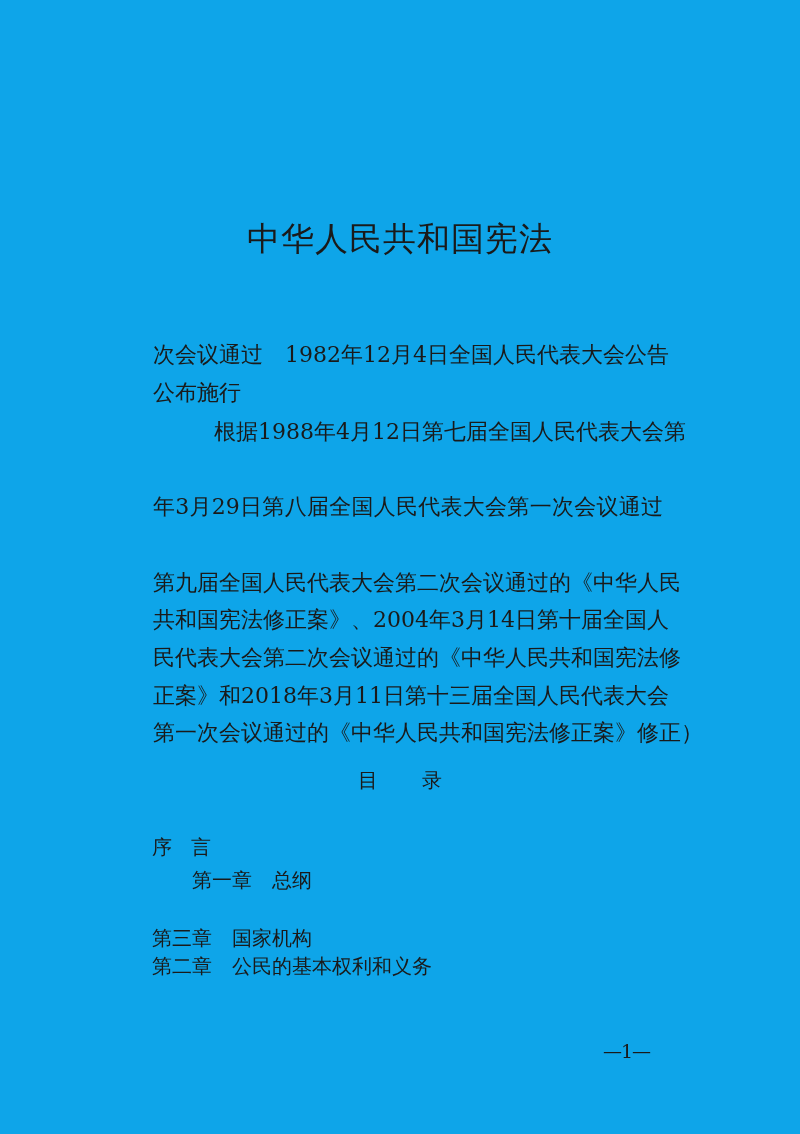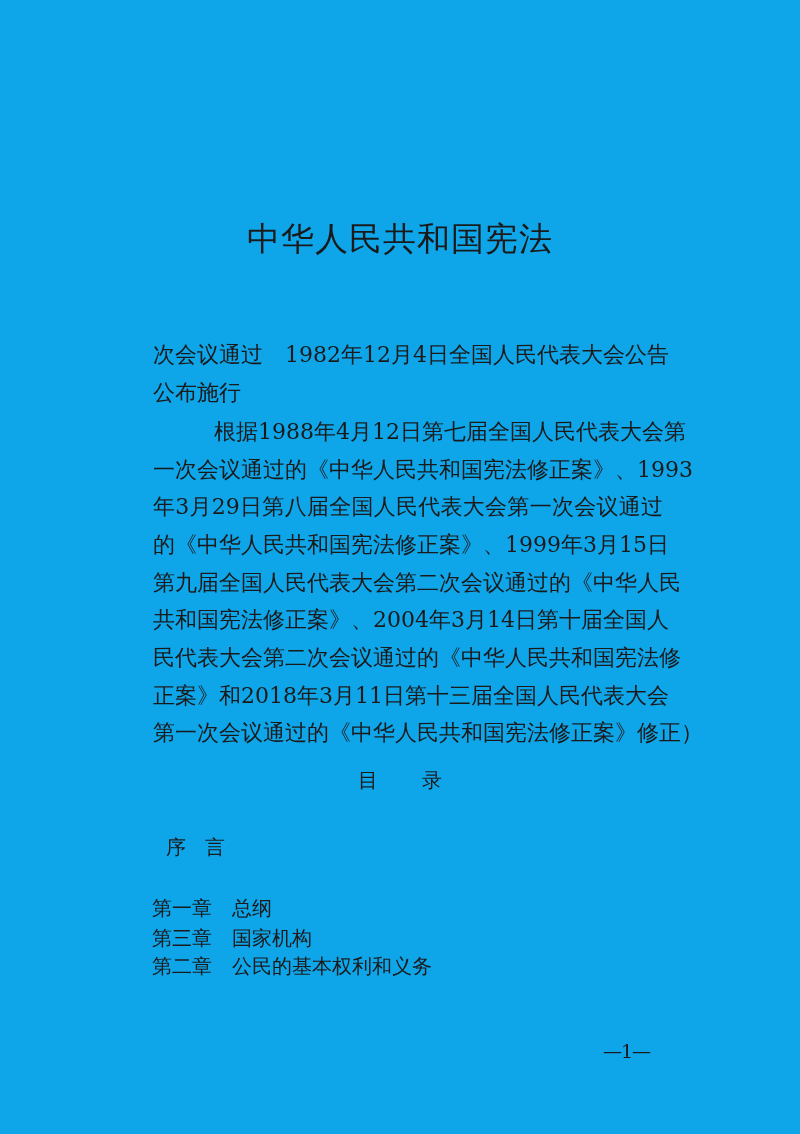--- a/index.html
+++ b/index.html
@@ -10,49 +10,47 @@
            font-size: 33px; letter-spacing: 1px; font-weight: normal; }
   .line { position: absolute; left: 153px; width: 510px; font-size: 22px; white-space: nowrap;
           text-align: justify; text-align-last: justify; letter-spacing: 0px; line-height: 30px; }
   .line.last { text-align-last: left; }
   .toc-title { position: absolute; top: 767px; left: 0; width: 800px; text-align: center;
                font-size: 20px; word-spacing: 0; }
   .toc-title span { display: inline-block; }
   .toc-title .gap { width: 44px; }
   .toc-item { position: absolute; left: 152px; font-size: 20px; white-space: nowrap; line-height: 28px; }
   .toc-item .chap { display: inline-block; width: 80px; }
-  .toc-item .chap.spread { letter-spacing: 19px; margin-left: 14px; }
+  .toc-item .chap.spread { letter-spacing: 19px; }
   .page-num { position: absolute; top: 1040px; left: 603px; font-size: 19px; letter-spacing: -1px; }
 </style>
 </head>
 <body>
 
 <div class="page">
   <div class="title">中华人民共和国宪法</div>
 
   <div class="line" style="top:340px;">次会议通过　1982年12月4日全国人民代表大会公告</div>
   <div class="line last" style="top:378px;">公布施行</div>
   <div class="line" style="top:417px; left:192px; width:463px;">　根据1988年4月12日第七届全国人民代表大会第</div>
-  <div class="line" style="top:455px;">一次会议通过的《中华人民共和国宪法修正案》、1993</div>
   <div class="line" style="top:492px;">年3月29日第八届全国人民代表大会第一次会议通过</div>
-  <div class="line" style="top:530px;">的《中华人民共和国宪法修正案》、1999年3月15日</div>
   <div class="line" style="top:568px;">第九届全国人民代表大会第二次会议通过的《中华人民</div>
   <div class="line" style="top:605px;">共和国宪法修正案》、2004年3月14日第十届全国人</div>
   <div class="line" style="top:643px;">民代表大会第二次会议通过的《中华人民共和国宪法修</div>
   <div class="line" style="top:681px;">正案》和2018年3月11日第十三届全国人民代表大会</div>
   <div class="line" style="top:718px;">第一次会议通过的《中华人民共和国宪法修正案》修正）</div>
 
   <div class="toc-title">
     <span>目</span><span class="gap"></span><span>录</span>
   </div>
 
   <div class="toc-item" style="top:833px;">
     <span class="chap spread">序言</span>
   </div>
-  <div class="toc-item" style="top:894px;">
+  <div class="toc-item" style="top:866px;margin-left:40px;">
     <span class="chap">第一章</span><span>总纲</span>
   </div>
   <div class="toc-item" style="top:952px;">
     <span class="chap">第二章</span><span>公民的基本权利和义务</span>
   </div>
   <div class="toc-item" style="top:924px;">
     <span class="chap">第三章</span><span>国家机构</span>
   </div>
 
   <div class="page-num">—1—</div>

